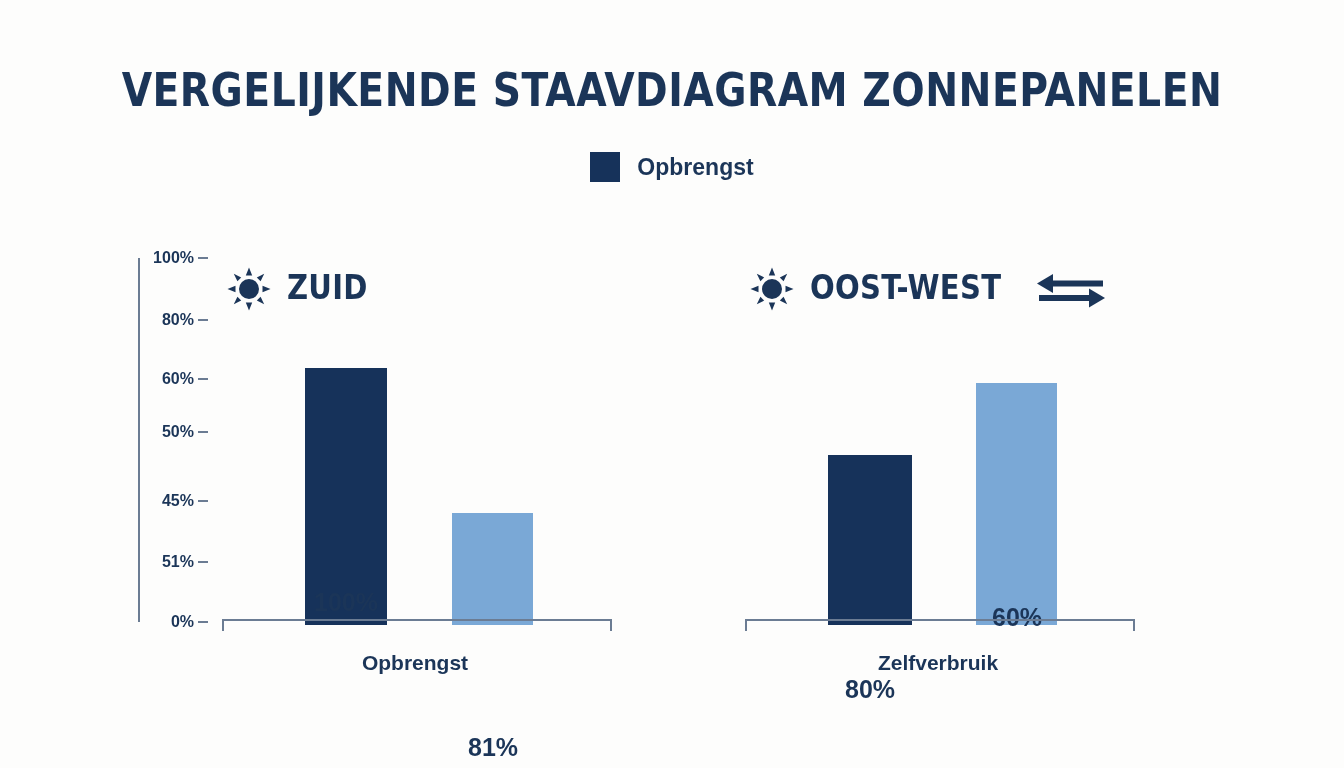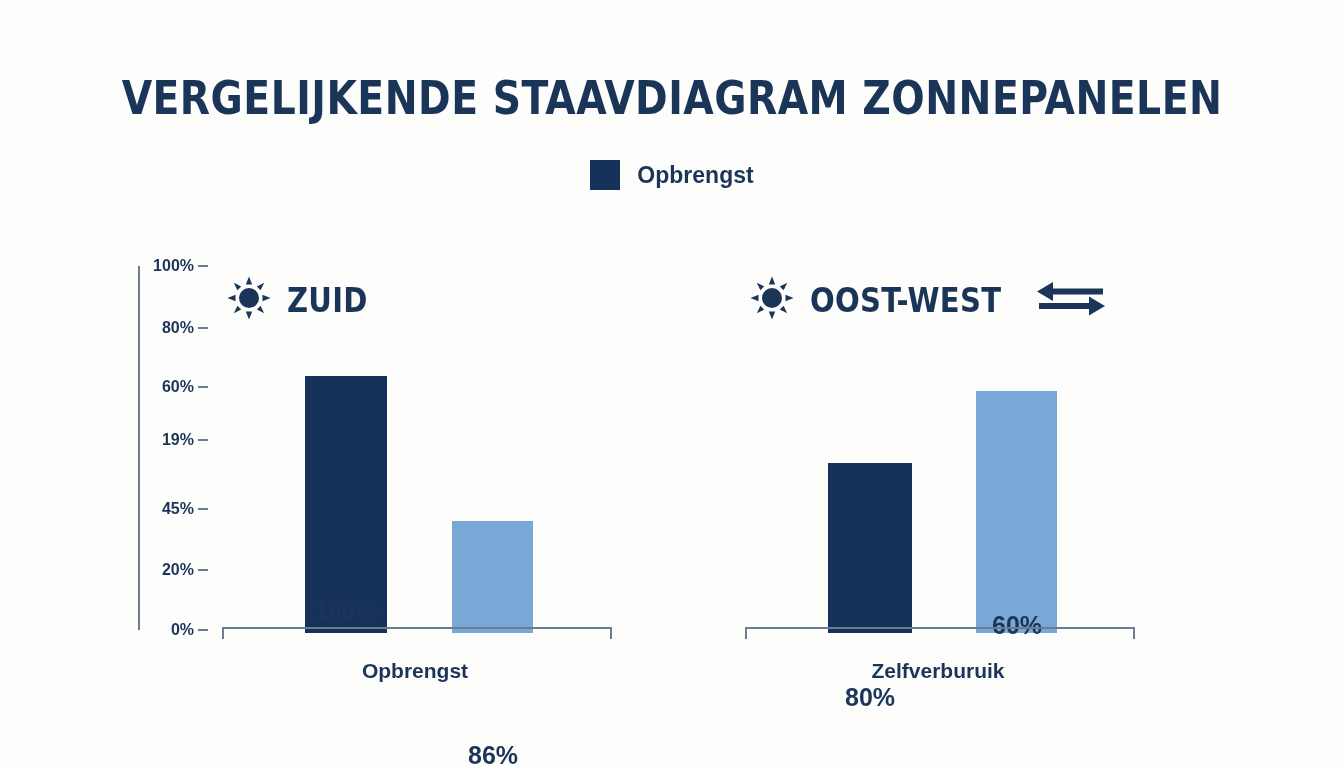--- a/index.html
+++ b/index.html
@@ -10,21 +10,21 @@
     width: 1344px;
     height: 768px;
     background: #fdfdfc;
     font-family: "Liberation Sans", sans-serif;
     overflow: hidden;
     position: relative;
   }
 
   #stage {
     position: absolute;
-    left: 0; top: 8px;
+    left: 0; top: 0;
     width: 1344px;
     height: 648px;
   }
 
   
   #chart-title {
     position: absolute;
     left: 0;
     top: 62px;
     width: 1344px;
@@ -109,21 +109,20 @@
     height: 420px;
   }
   #panel-zuid  { left: 205px; }
   #panel-oostwest { left: 728px; }
 
   .panel-header {
     position: absolute;
     left: 22px;
     top: 12px;
     display: flex;
-    align-items: center;
     gap: 16px;
     height: 50px;
   }
   .panel-name {
     font-family: "Liberation Sans Narrow", "DejaVu Sans Condensed", "Liberation Sans", sans-serif;
     font-size: 34px;
     font-weight: bold;
     color: #1b3558;
     letter-spacing: 0.3px;
     white-space: nowrap;
@@ -196,27 +195,27 @@
 
     <div class="y-tick-label" style="top:18px">100%</div>
     <div class="y-tick-mark" style="top:18px"></div>
 
     <div class="y-tick-label" style="top:80px">80%</div>
     <div class="y-tick-mark" style="top:80px"></div>
 
     <div class="y-tick-label" style="top:139px">60%</div>
     <div class="y-tick-mark" style="top:139px"></div>
 
-    <div class="y-tick-label" style="top:192px">19%</div>
+    <div class="y-tick-label" style="top:192px">50%</div>
     <div class="y-tick-mark" style="top:192px"></div>
 
     <div class="y-tick-label" style="top:261px">45%</div>
     <div class="y-tick-mark" style="top:261px"></div>
 
-    <div class="y-tick-label" style="top:322px">20%</div>
+    <div class="y-tick-label" style="top:322px">51%</div>
     <div class="y-tick-mark" style="top:322px"></div>
 
     <div class="y-tick-label" style="top:382px">0%</div>
     <div class="y-tick-mark" style="top:382px"></div>
   </div>
 
   <div class="panel" id="panel-zuid">
 
     <div class="panel-header">
       <span class="sun-icon">
@@ -236,21 +235,21 @@
       </span>
       <span class="panel-name">ZUID</span>
     </div>
 
     <div class="plot">
 
       <div class="bar" id="bar-zuid-opbrengst" style="left: 100px; width: 82px; height: 257px; background: rgb(22, 50, 90);"></div>
       <div class="bar-value" style="left:141px; top:362px;">100%</div>
 
       <div class="bar" id="bar-zuid-zelfverbruik" style="left: 247px; width: 81px; height: 112px; background: rgb(122, 168, 214);"></div>
-      <div class="bar-value" style="left:288px; top:507px;">86%</div>
+      <div class="bar-value" style="left:288px; top:507px;">81%</div>
 
       <div class="baseline"></div>
       <div class="x-axis-label">Opbrengst</div>
     </div>
   </div>
 
   <div class="panel" id="panel-oostwest">
 
     <div class="panel-header">
       <span class="sun-icon">
@@ -283,17 +282,17 @@
 
     <div class="plot">
 
       <div class="bar" id="bar-oostwest-opbrengst" style="left: 100px; width: 84px; height: 170px; background: rgb(22, 50, 90);"></div>
       <div class="bar-value" style="left:142px; top:449px;">80%</div>
 
       <div class="bar" id="bar-oostwest-zelfverbruik" style="left: 248px; width: 81px; height: 242px; background: rgb(122, 168, 214);"></div>
       <div class="bar-value" style="left:289px; top:377px;">60%</div>
 
       <div class="baseline"></div>
-      <div class="x-axis-label">Zelfverburuik</div>
+      <div class="x-axis-label">Zelfverbruik</div>
     </div>
   </div>
 
 </div>
 
 </body></html>

